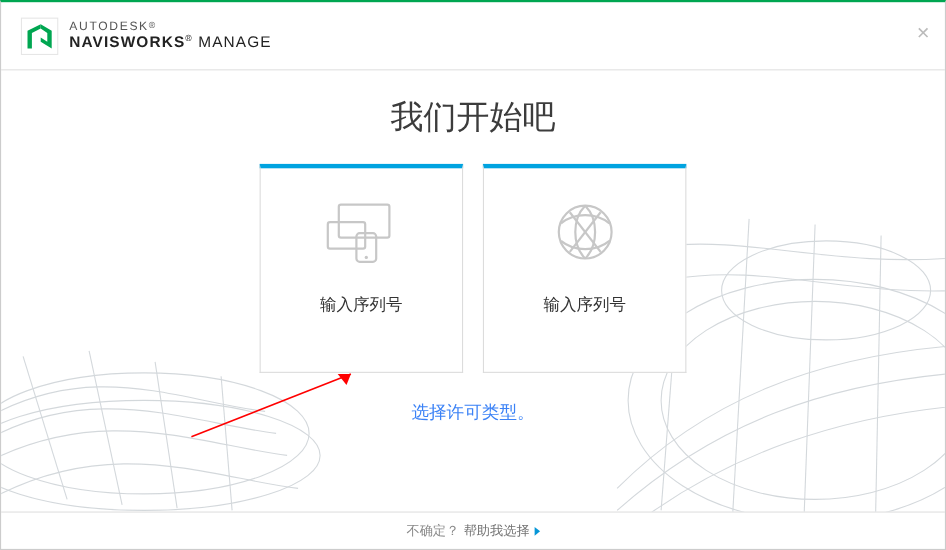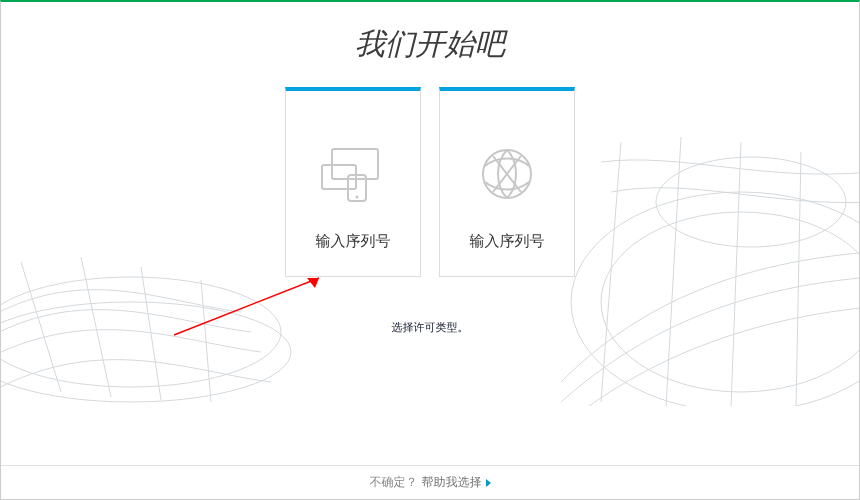--- a/index.html
+++ b/index.html
@@ -11,39 +11,55 @@
     .brand{display:flex;flex-direction:column;line-height:1.05;}
     .brand-top{font-size:11px;letter-spacing:1.5px;color:#555;}
     .brand-bot{font-size:14px;letter-spacing:1px;color:#222;}
     .brand-bot .bold{font-weight:700;}
     .brand-bot .light{font-weight:300;}
     .close{position:absolute;right:14px;top:18px;font-size:20px;color:#bbb;cursor:pointer;line-height:1;}
     
     .body{flex:1;position:relative;overflow:hidden;}
     .bg{position:absolute;inset:0;pointer-events:none;}
     .content{position:relative;height:100%;display:flex;flex-direction:column;align-items:center;}
-    .title{font-size:30px;font-weight:300;color:#3c3c3c;margin-top:22px;font-style:italic;}
+    .title{font-size:30px;font-weight:300;color:#3c3c3c;margin-top:22px;}
     .cards{display:flex;gap:18px;margin-top:22px;}
-    .card{width:136px;height:190px;background:#fff;border:1px solid #dcdcdc;border-top:4px solid #00a3e0;display:flex;flex-direction:column;align-items:center;justify-content:center;cursor:pointer;}
+    .card{width:185px;height:190px;background:#fff;border:1px solid #dcdcdc;border-top:4px solid #00a3e0;display:flex;flex-direction:column;align-items:center;justify-content:flex-start;cursor:pointer;}
     .card .icon-wrap{height:115px;display:flex;align-items:center;justify-content:center;}
     .card .label{font-size:15px;color:#333;font-weight:500;}
-    .subtitle{margin-top:43px;font-size:11px;color:#0f172a;}
+    .subtitle{margin-top:26px;font-size:16px;color:#3b82f6;}
     .arrow{position:absolute;left:168px;top:268px;pointer-events:none;}
     
     .footer{height:34px;border-top:1px solid #e0e0e0;display:flex;align-items:center;justify-content:center;font-size:12px;text-align:center;}
     .footer .muted{color:#888;margin-right:4px;}
     .footer a{color:#737373;text-decoration:none;cursor:pointer;}
     .tri{display:inline-block;width:0;height:0;border-top:4px solid transparent;border-bottom:4px solid transparent;border-left:5px solid #0696d7;margin-left:4px;vertical-align:middle;}
     sup.reg{font-size:8px;vertical-align:top;}
   </style>
 </head>
 <body>
 
 <div class="window">
 
+  <div class="header">
+    <div class="logo-box">
+      <svg width="26" height="26" viewBox="0 0 26 26">
+        <polygon points="2,24 2,8 14,2 14,6 6,10 6,24" fill="#00a651"></polygon>
+        <polygon points="14,2 24,8 24,24 14,18 14,14 20,18 20,10 14,6" fill="#00a651"></polygon>
+      </svg>
+    </div>
+    <div class="brand">
+      <div class="brand-top"><span>AUTODESK</span><sup class="reg">®</sup></div>
+      <div class="brand-bot">
+        <span class="bold">NAVISWORKS</span><sup class="reg">®</sup>
+        <span class="light">MANAGE</span>
+      </div>
+    </div>
+    <div class="close">×</div>
+  </div>
 
   <div class="body">
 
     <svg class="bg" width="860" height="404">
       <g stroke="#cfd4d8" stroke-width="1" fill="none" opacity="0.9">
         <path d="M-20,320 C80,260 160,300 240,310"></path>
         <path d="M-20,340 C80,280 170,320 250,330"></path>
         <path d="M-20,360 C90,300 180,340 260,350"></path>
         <path d="M-10,390 C100,330 190,370 270,380"></path>
         <path d="M20,260 L60,390"></path>

